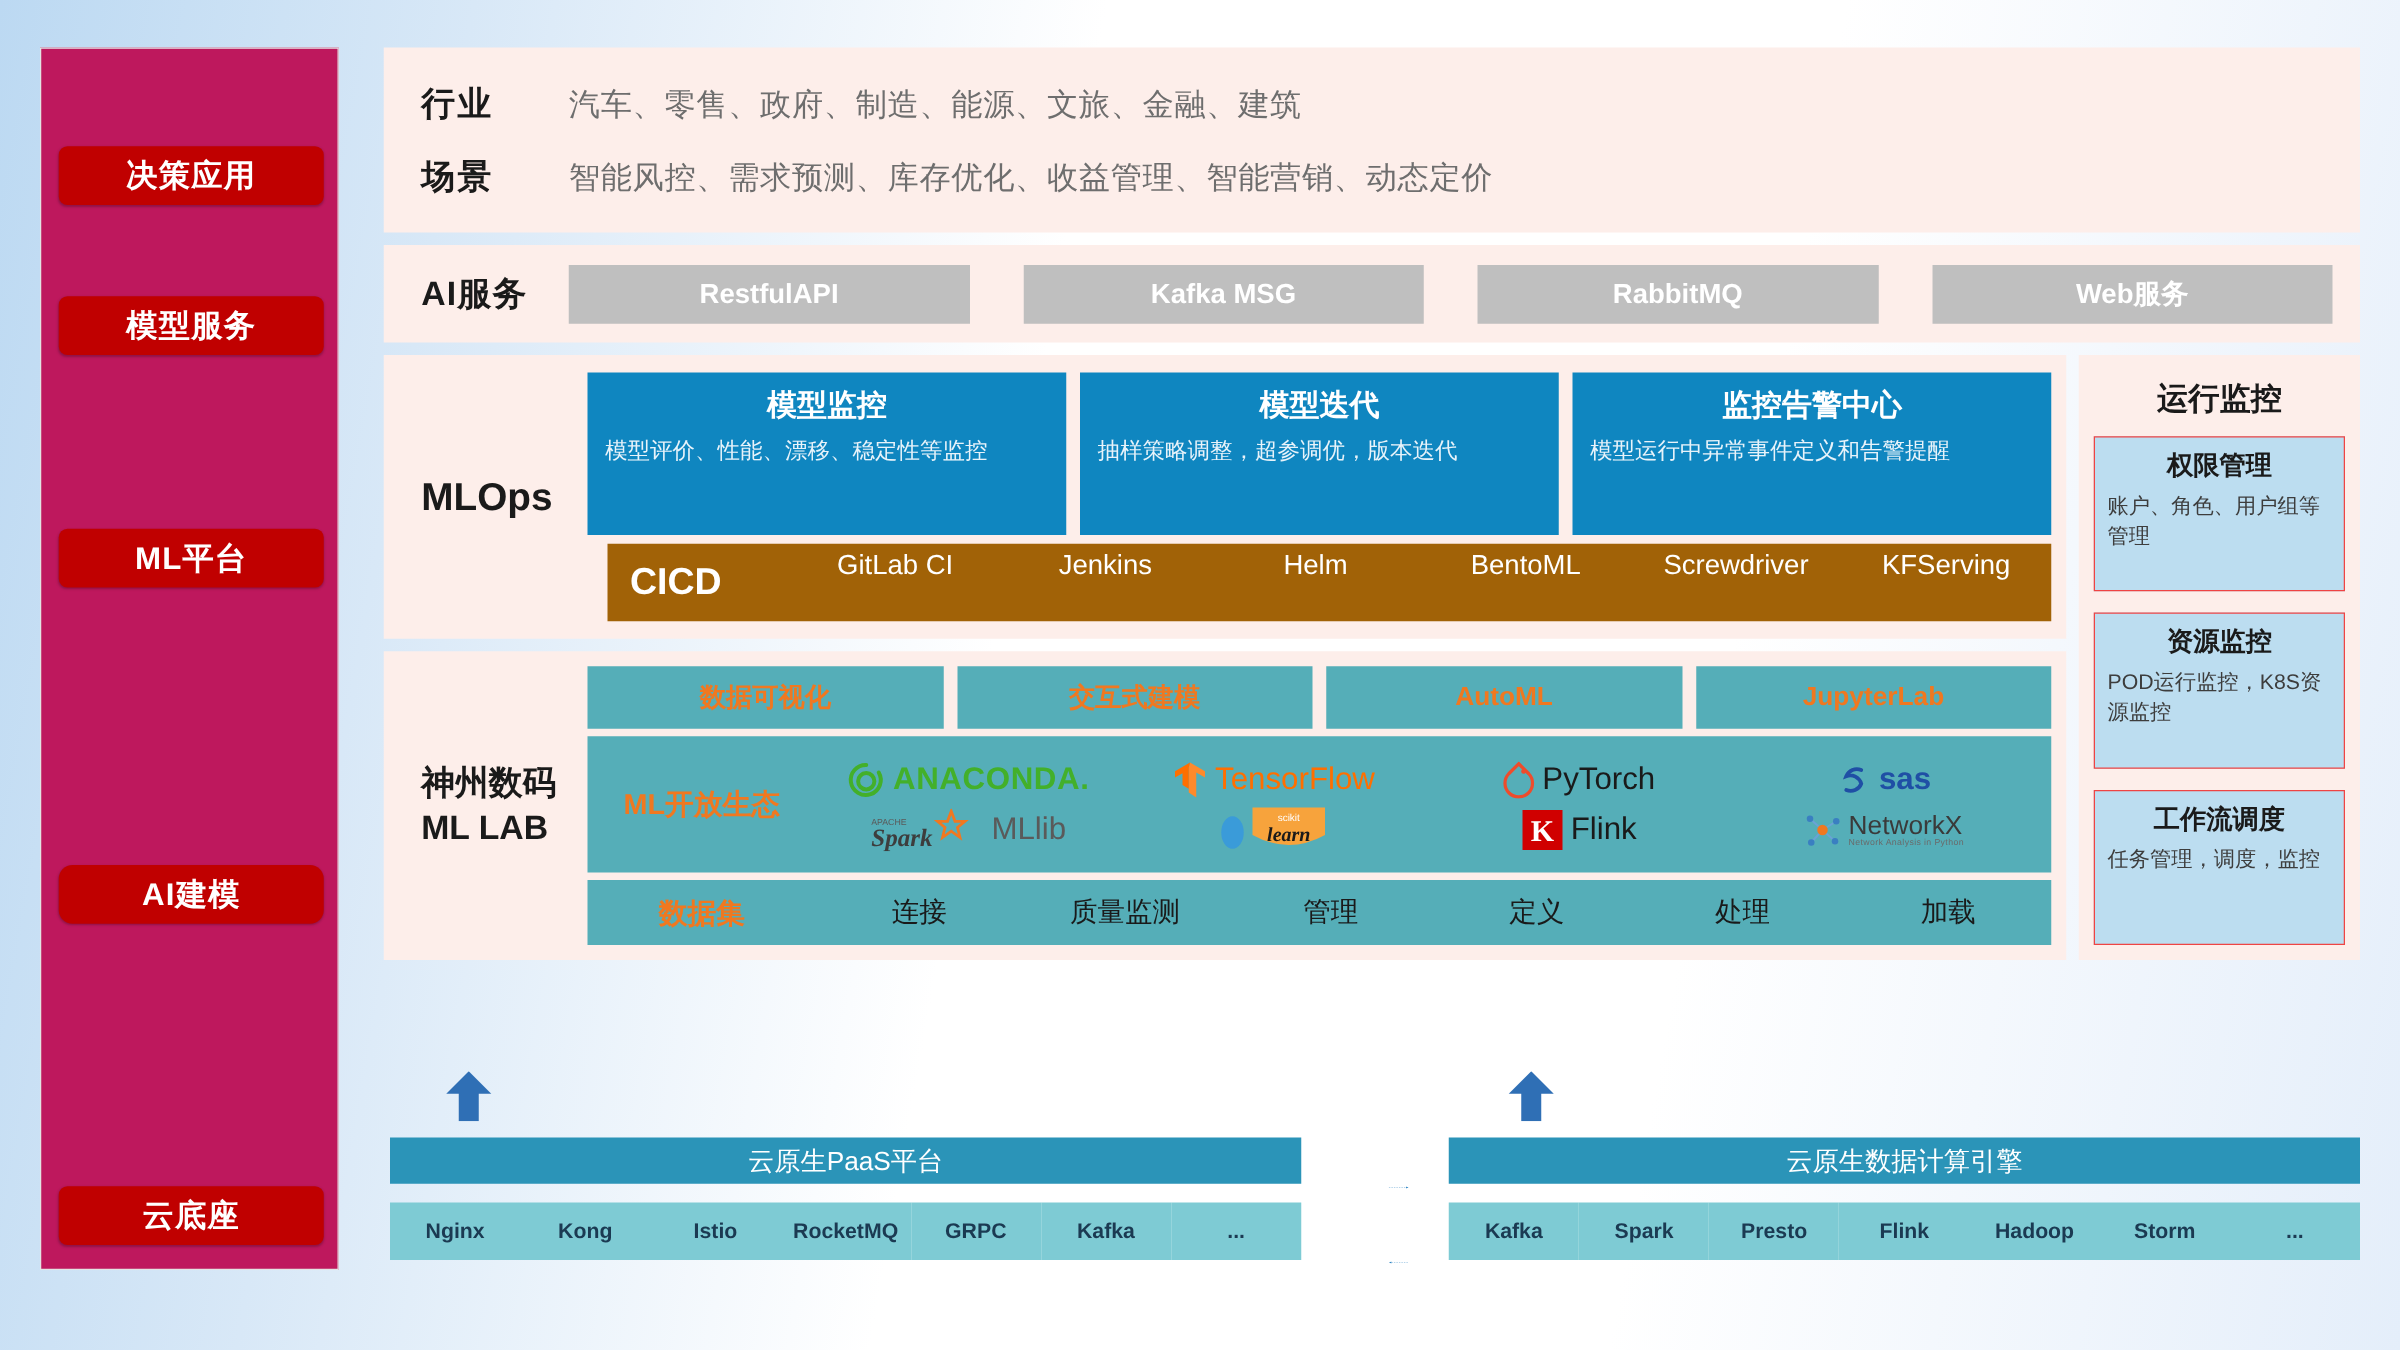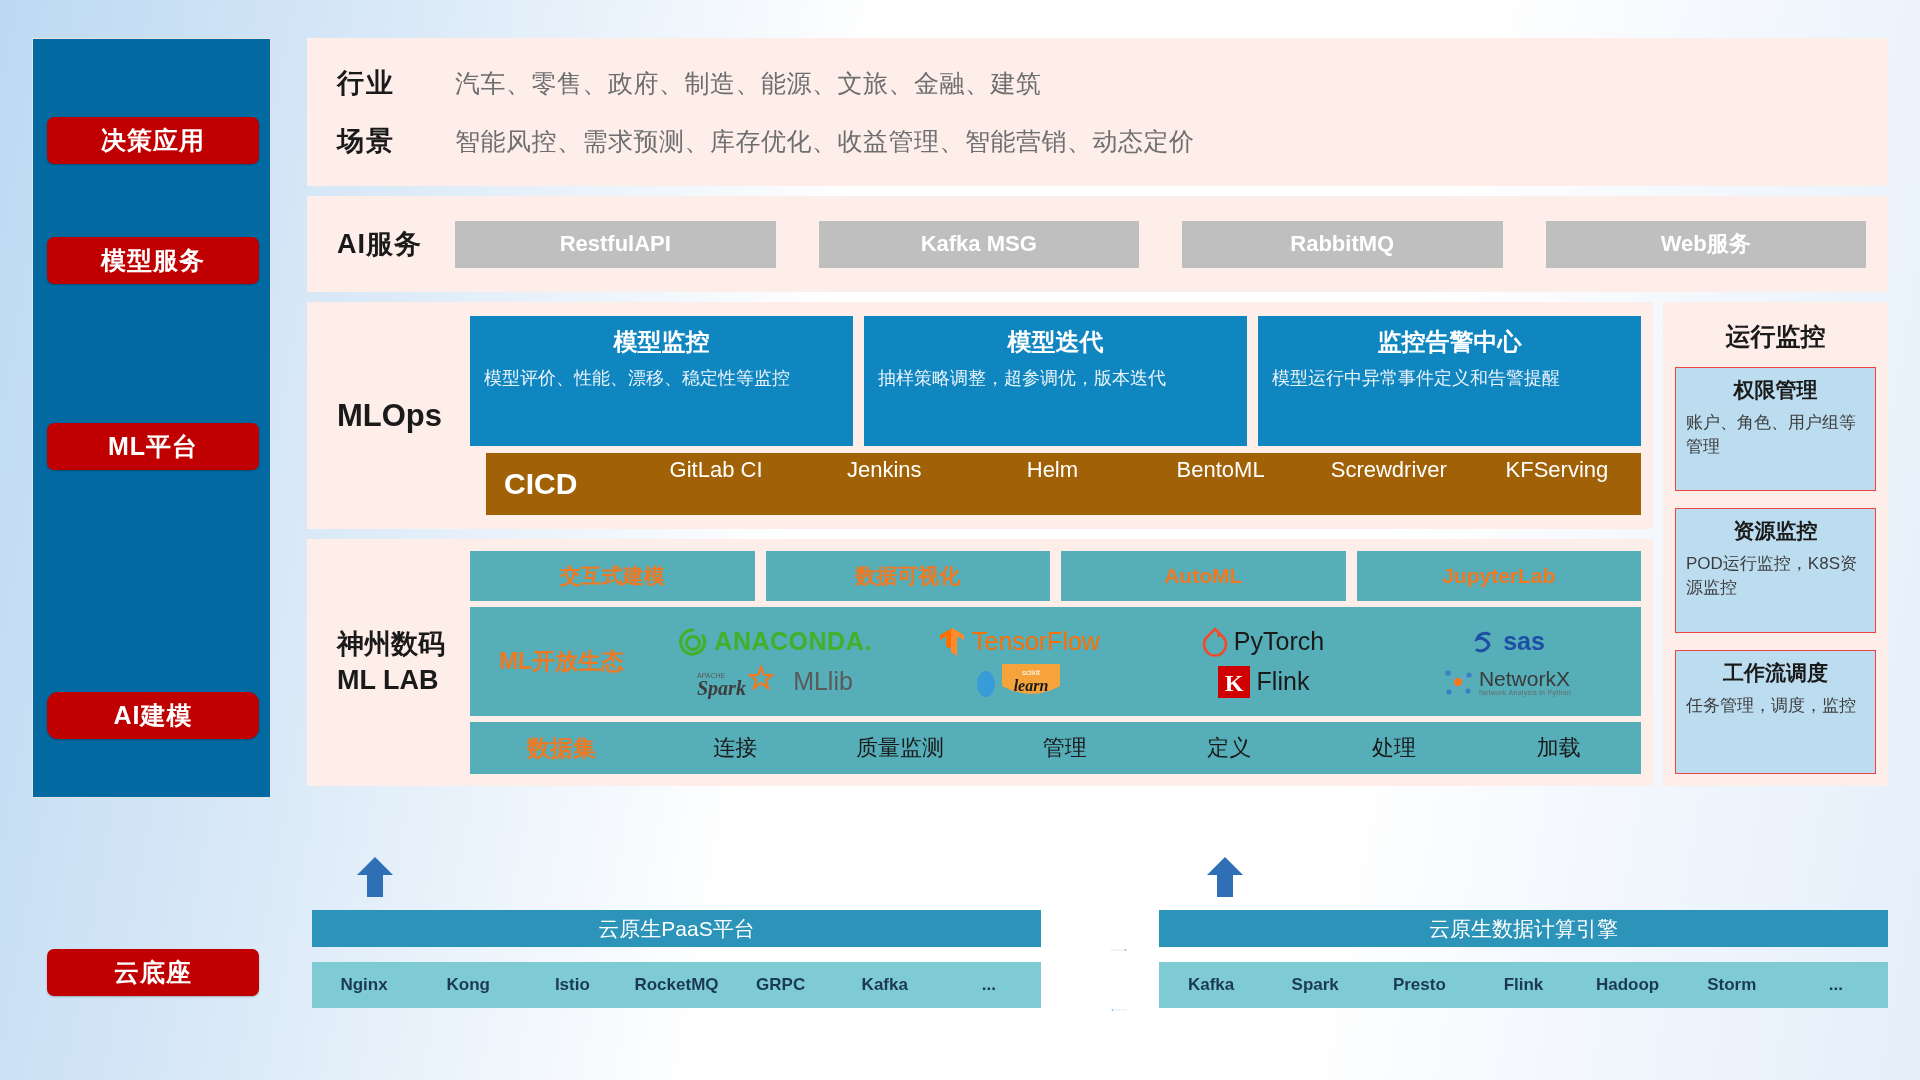--- a/index.html
+++ b/index.html
@@ -14,22 +14,22 @@
   #canvas {
     position: absolute;
     left: 0; top: 0;
     width: 1920px; height: 1080px;
   }
 
   
   #left-rail {
     position: absolute;
     left: 32px; top: 38px;
-    width: 239px; height: 760px;
-    background: #0369a1;
+    width: 239px; height: 978px;
+    background: #be185d;
     border: 1px solid #e3e3e3;
   }
   .rail-chip {
     position: absolute;
     left: 14px;
     width: 212px; height: 47px;
     background: #c00000;
     border-radius: 7px;
     color: #fff;
     font-size: 25px;
@@ -74,21 +74,21 @@
     letter-spacing: 2px;
   }
   .iz-value {
     font-size: 25px;
     color: #6e6e6e;
     letter-spacing: .5px;
   }
 
   
   #band-aiservice {
-    height: 96px;
+    height: 78px;
     display: flex;
     align-items: center;
     padding-left: 30px;
   }
   #aiservice-label {
     width: 118px;
     font-size: 27px;
     font-weight: bold;
     color: #1a1a1a;
     letter-spacing: 1px;
@@ -424,22 +424,22 @@
 
         <div class="band" id="band-mllab">
           <div id="mllab-label">
             <div>
               <div>神州数码</div>
               <div>ML LAB</div>
             </div>
           </div>
           <div id="mllab-right">
             <div id="mllab-tabs">
+              <div class="mllab-tab">数据可视化</div>
               <div class="mllab-tab">交互式建模</div>
-              <div class="mllab-tab">数据可视化</div>
               <div class="mllab-tab">AutoML</div>
               <div class="mllab-tab">JupyterLab</div>
             </div>
 
             <div id="eco-row">
               <div id="eco-label">ML开放生态</div>
               <div id="eco-logos">
 
                 <div class="logo">
                   <svg width="30" height="30" viewBox="0 0 30 30">

